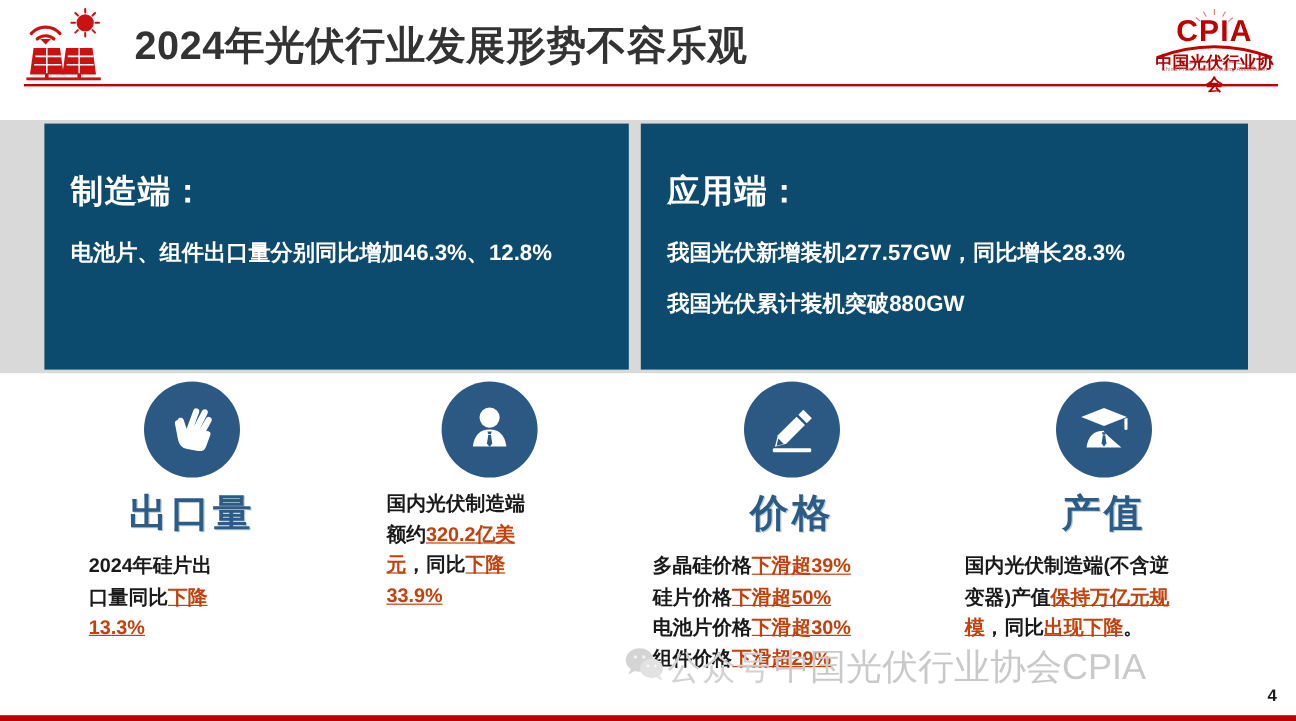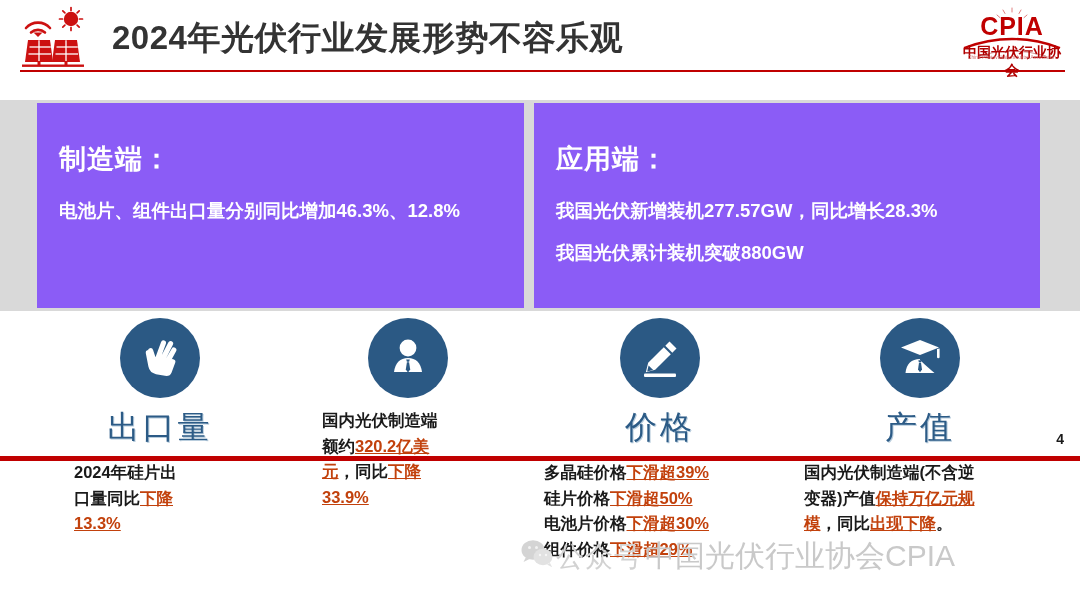--- a/index.html
+++ b/index.html
@@ -2,21 +2,21 @@
 <html><head>
 <meta charset="utf-8">
 <style>
   * { box-sizing: border-box; margin: 0; padding: 0; }
   html, body {
     width: 1080px; height: 601px;
     background: #ffffff;
     font-family: "Liberation Sans", "DejaVu Sans", sans-serif;
     overflow: hidden;
   }
-  .slide { position: relative; width: 1080px; height: 461px; background: #fff; }
+  .slide { position: relative; width: 1080px; height: 601px; background: #fff; }
 
   
   .header { position: absolute; left: 0; top: 0; width: 1080px; height: 78px; }
   .logo-mark { position: absolute; left: 14px; top: 6px; width: 78px; height: 62px; }
   .title {
     position: absolute; left: 112px; top: 16px;
     font-size: 33px; font-weight: 700; color: #333333;
     letter-spacing: 0.5px; white-space: nowrap;
   }
   .header-rule {
@@ -38,21 +38,21 @@
     font-size: 4.6px; color: #c96a6a; letter-spacing: 0.2px;
   }
 
   
   .gray-band {
     position: absolute; left: 0; top: 100px; width: 1080px; height: 211px;
     background: #d9d9d9;
   }
   .panel {
     position: absolute; top: 103px; height: 205px;
-    background: #8b5cf6; color: #ffffff;
+    background: #0c4a6e; color: #ffffff;
     padding: 38px 16px 0 22px;
   }
   .panel-left  { left: 37px;  width: 487px; }
   .panel-right { left: 534px; width: 506px; }
   .panel-head {
     font-size: 27px; font-weight: 700; letter-spacing: 1px; margin-bottom: 22px;
   }
   .panel-line {
     font-size: 18.5px; font-weight: 700; line-height: 1.25; margin-bottom: 19px;
     white-space: nowrap;
@@ -67,21 +67,21 @@
   .col-3 { left: 800px; width: 240px; }
 
   .icon-circle {
     width: 80px; height: 80px; border-radius: 50%;
     background: #2b5984;
     display: flex; align-items: center; justify-content: center;
     margin: 0 auto;
   }
   .col-heading {
     text-align: center; margin-top: 8px;
-    font-size: 32px; font-weight: 400; color: #2c5b86;
+    font-size: 32px; font-weight: 700; color: #2c5b86;
     letter-spacing: 3px;
     text-shadow: 1px 1px 0 #b9cddd;
   }
   .col-body {
     margin-top: 10px;
     font-size: 16.5px; font-weight: 700; color: #1a1a1a; line-height: 1.55;
   }
   .col-0 .col-body, .col-1 .col-body { padding-left: 12px; }
   .col-2 .col-body, .col-3 .col-body { padding-left: 4px; }
   .hi { color: #c2410c; text-decoration: underline; }

